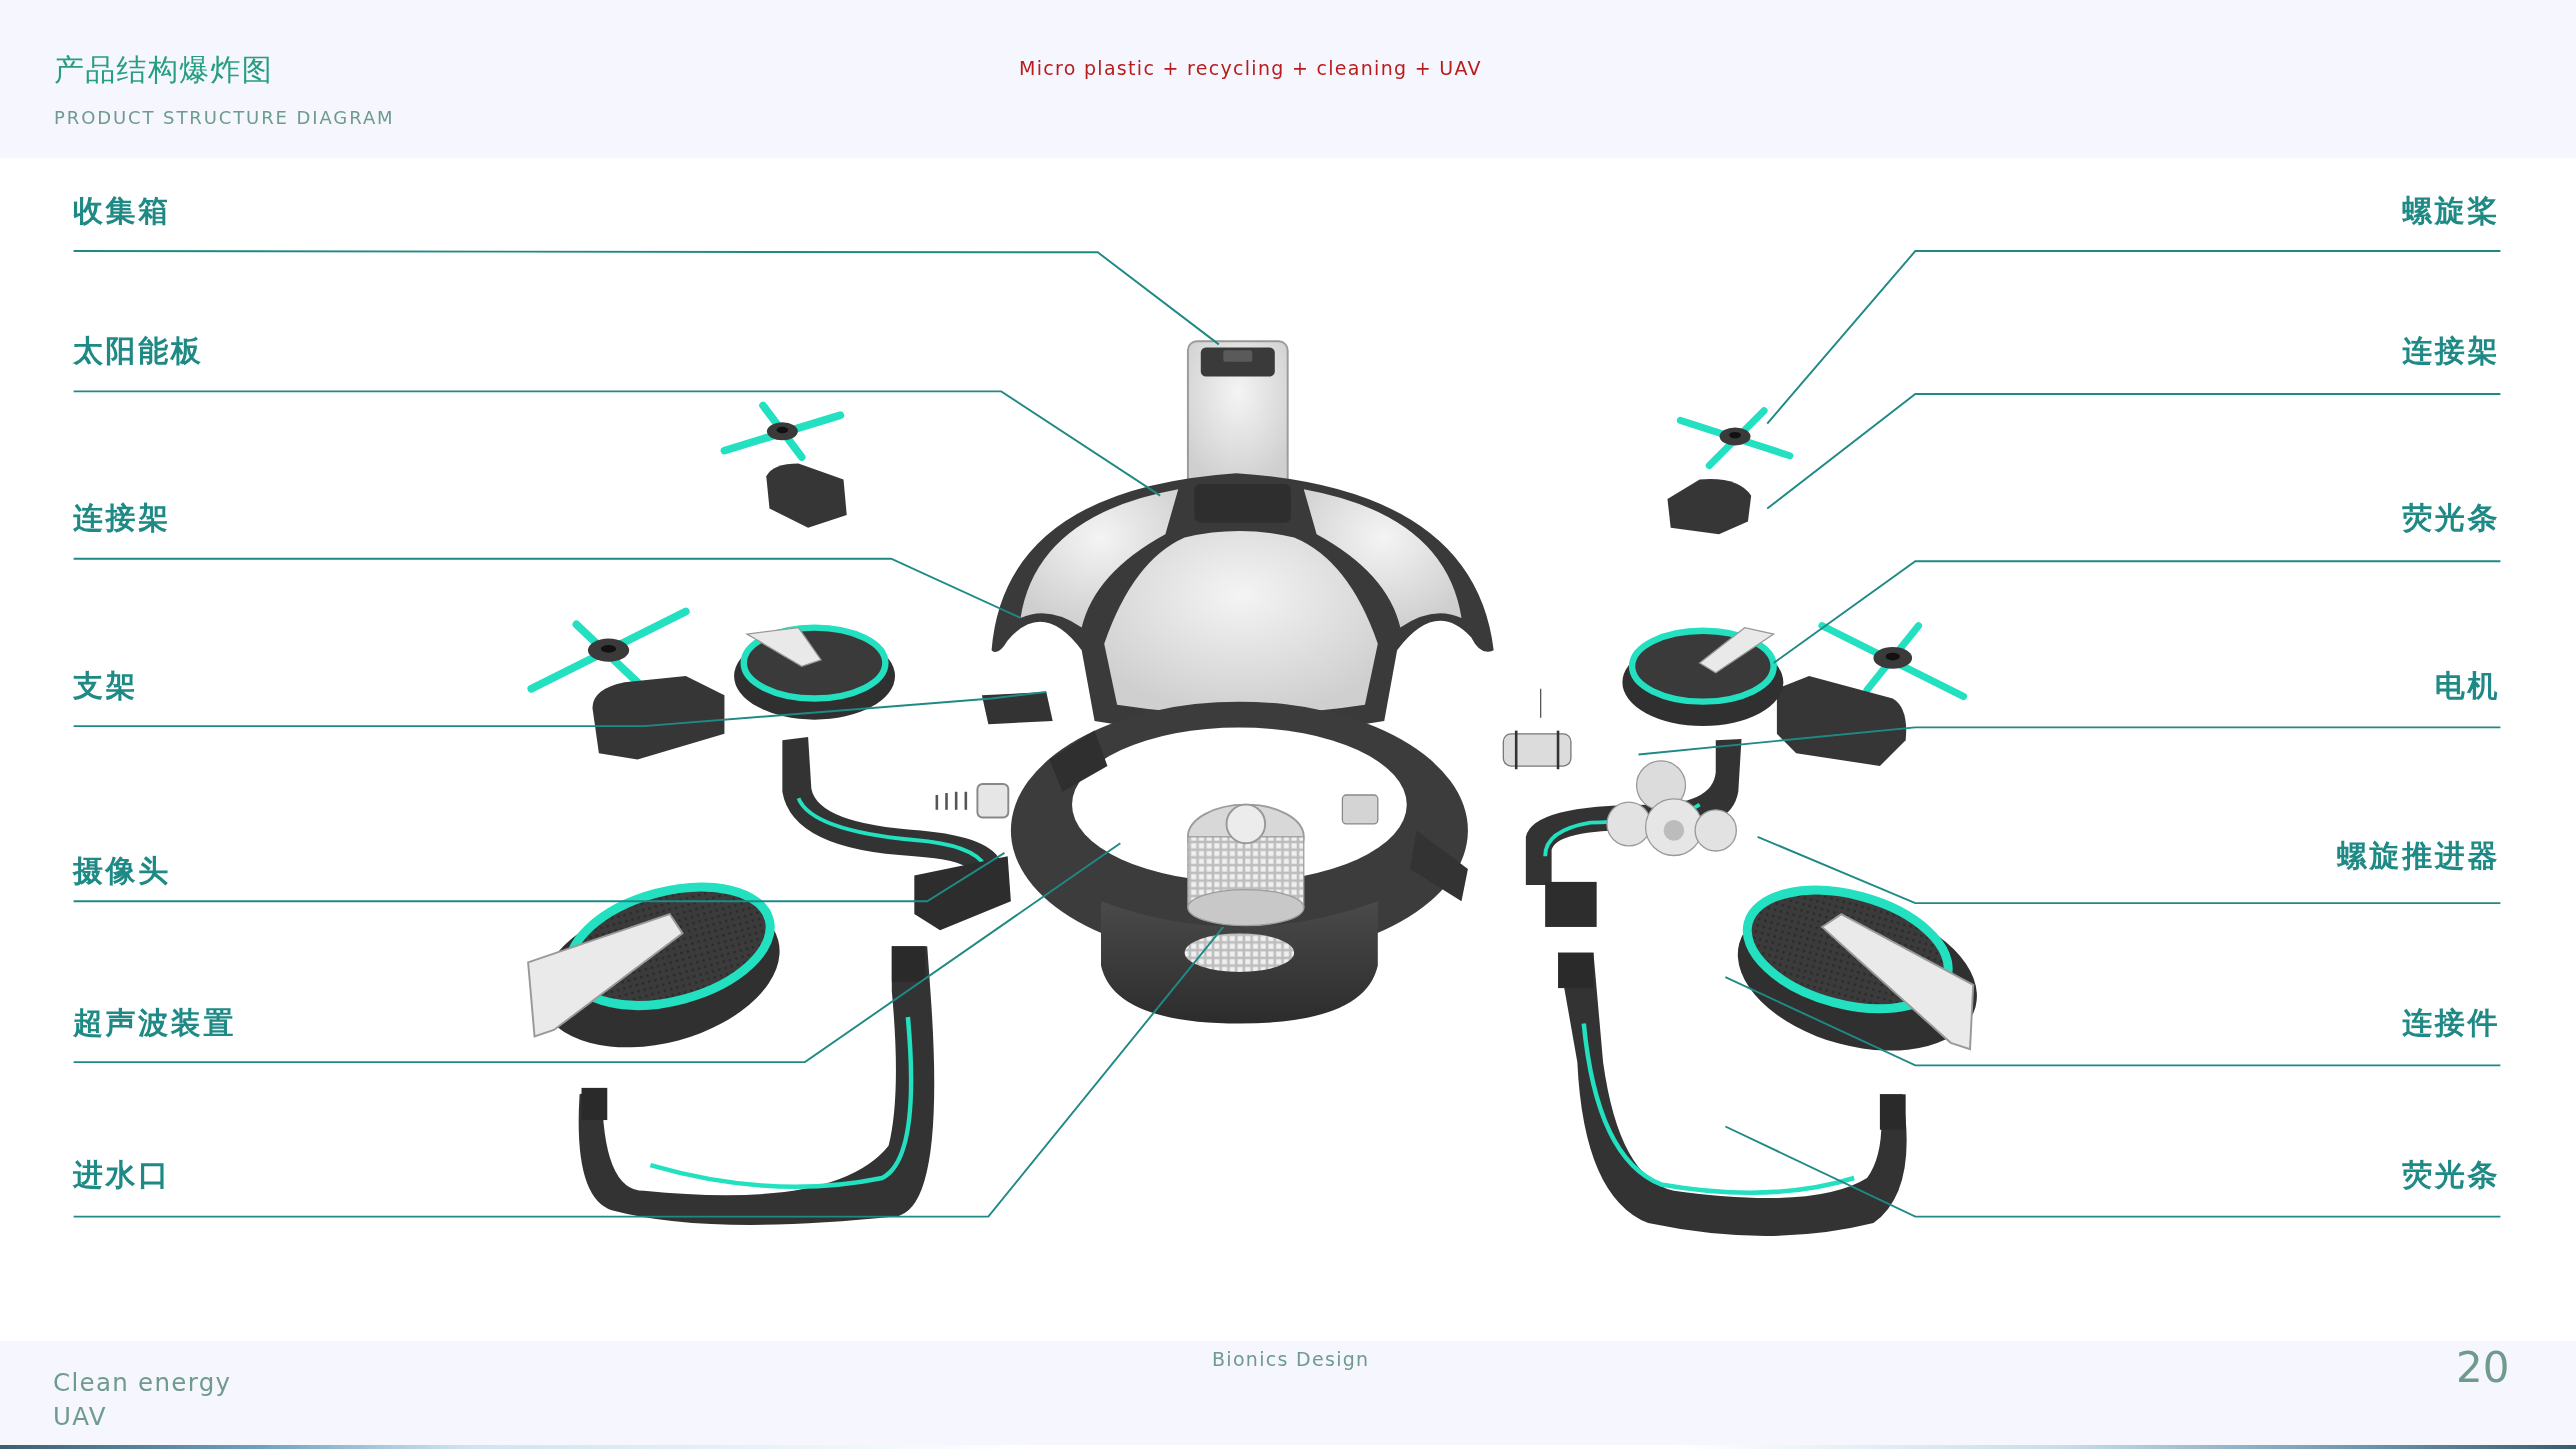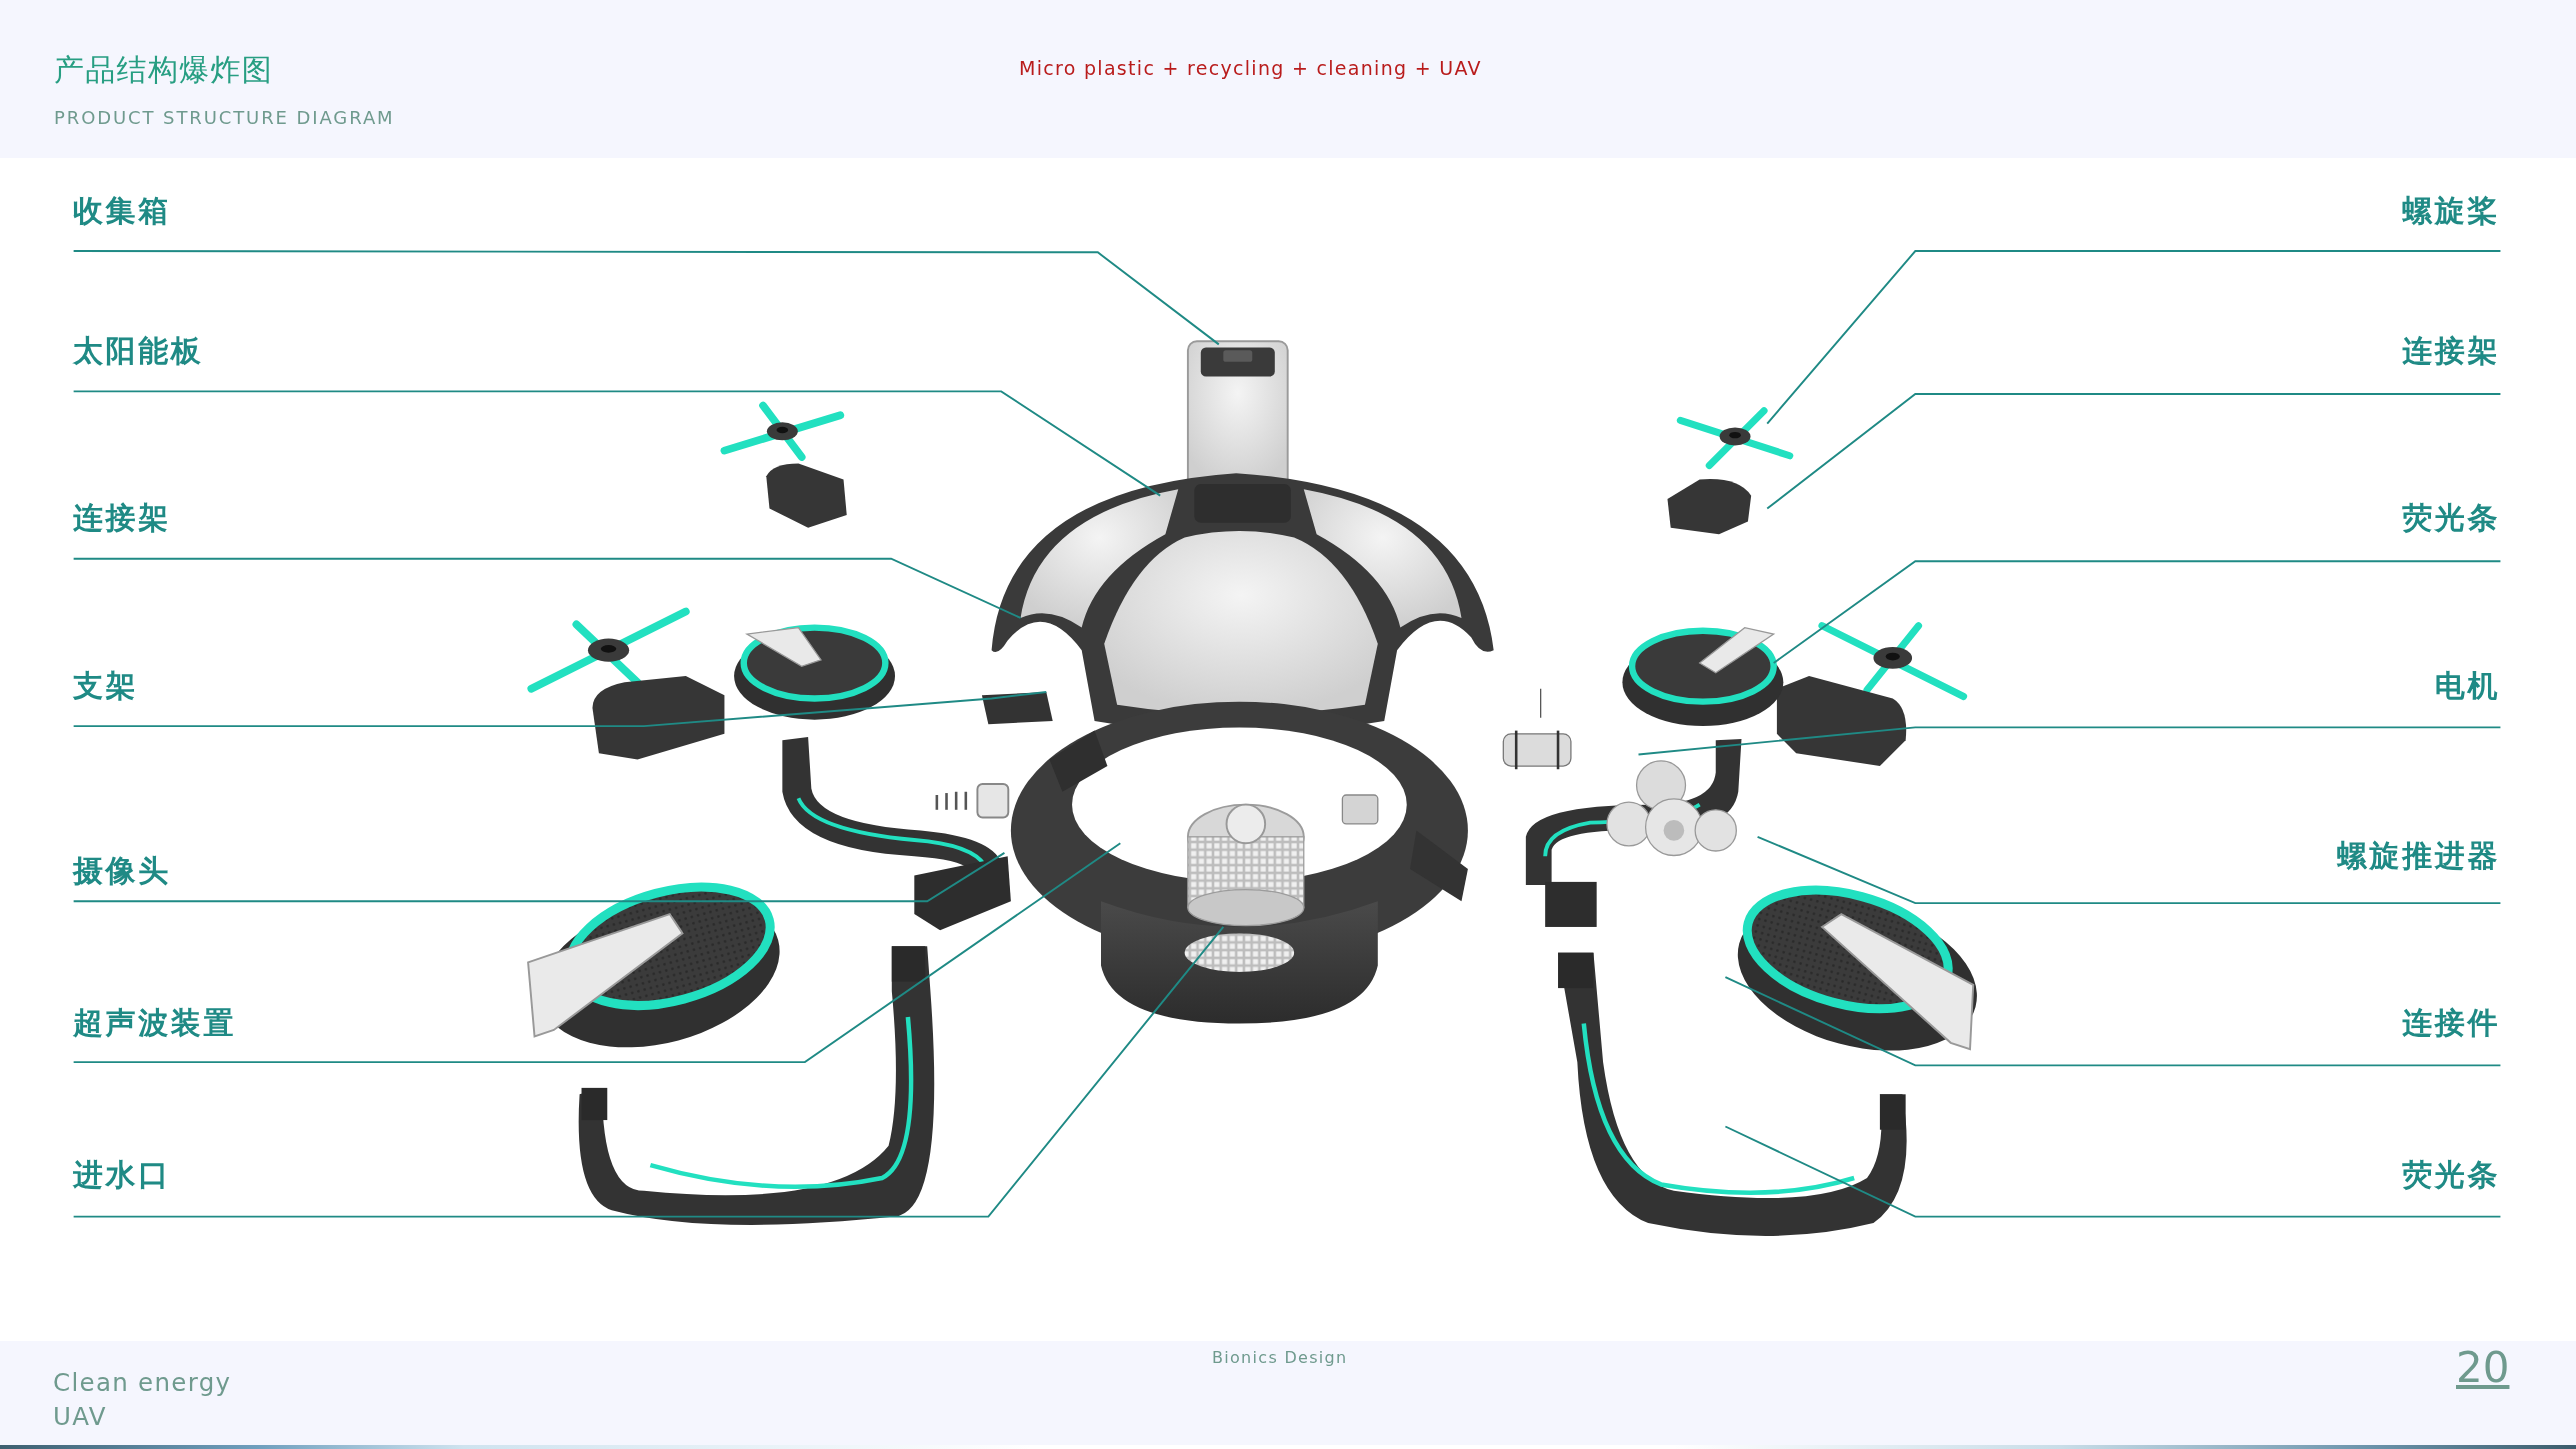--- a/index.html
+++ b/index.html
@@ -31,25 +31,25 @@
   .subtitle {
     position: absolute; left: 1019px; top: 59px;
     font-size: 19px; color: #b91c1c; letter-spacing: 1.3px; line-height: 1;
   }
   .footer-left {
     position: absolute; left: 53px; top: 1350px;
     font-size: 24.5px; color: #6f9a8e; letter-spacing: 1.3px; line-height: 34px; margin-top: 16px;
   }
   .footer-center {
     position: absolute; left: 1212px; top: 1350px;
-    font-size: 16px; color: #6f9a8e; letter-spacing: 1.3px; line-height: 1;
+    font-size: 19px; color: #6f9a8e; letter-spacing: 1.3px; line-height: 1;
   }
   .page-num {
     position: absolute; left: 2456px; top: 1347px;
-    font-size: 42px; color: #6f9a8e; line-height: 1; text-decoration: underline;
+    font-size: 42px; color: #6f9a8e; line-height: 1;
   }
   .label {
     position: absolute; font-size: 30px; color: #1f8a85; line-height: 1;
     letter-spacing: 2.6px; white-space: nowrap; font-weight: bold;
   }
   .label.left { left: 73px; }
   .label.right { right: 76px; text-align: right; letter-spacing: 2.6px; }
   svg.diagram { position: absolute; left: 0; top: 0; }
 </style>
 </head>

